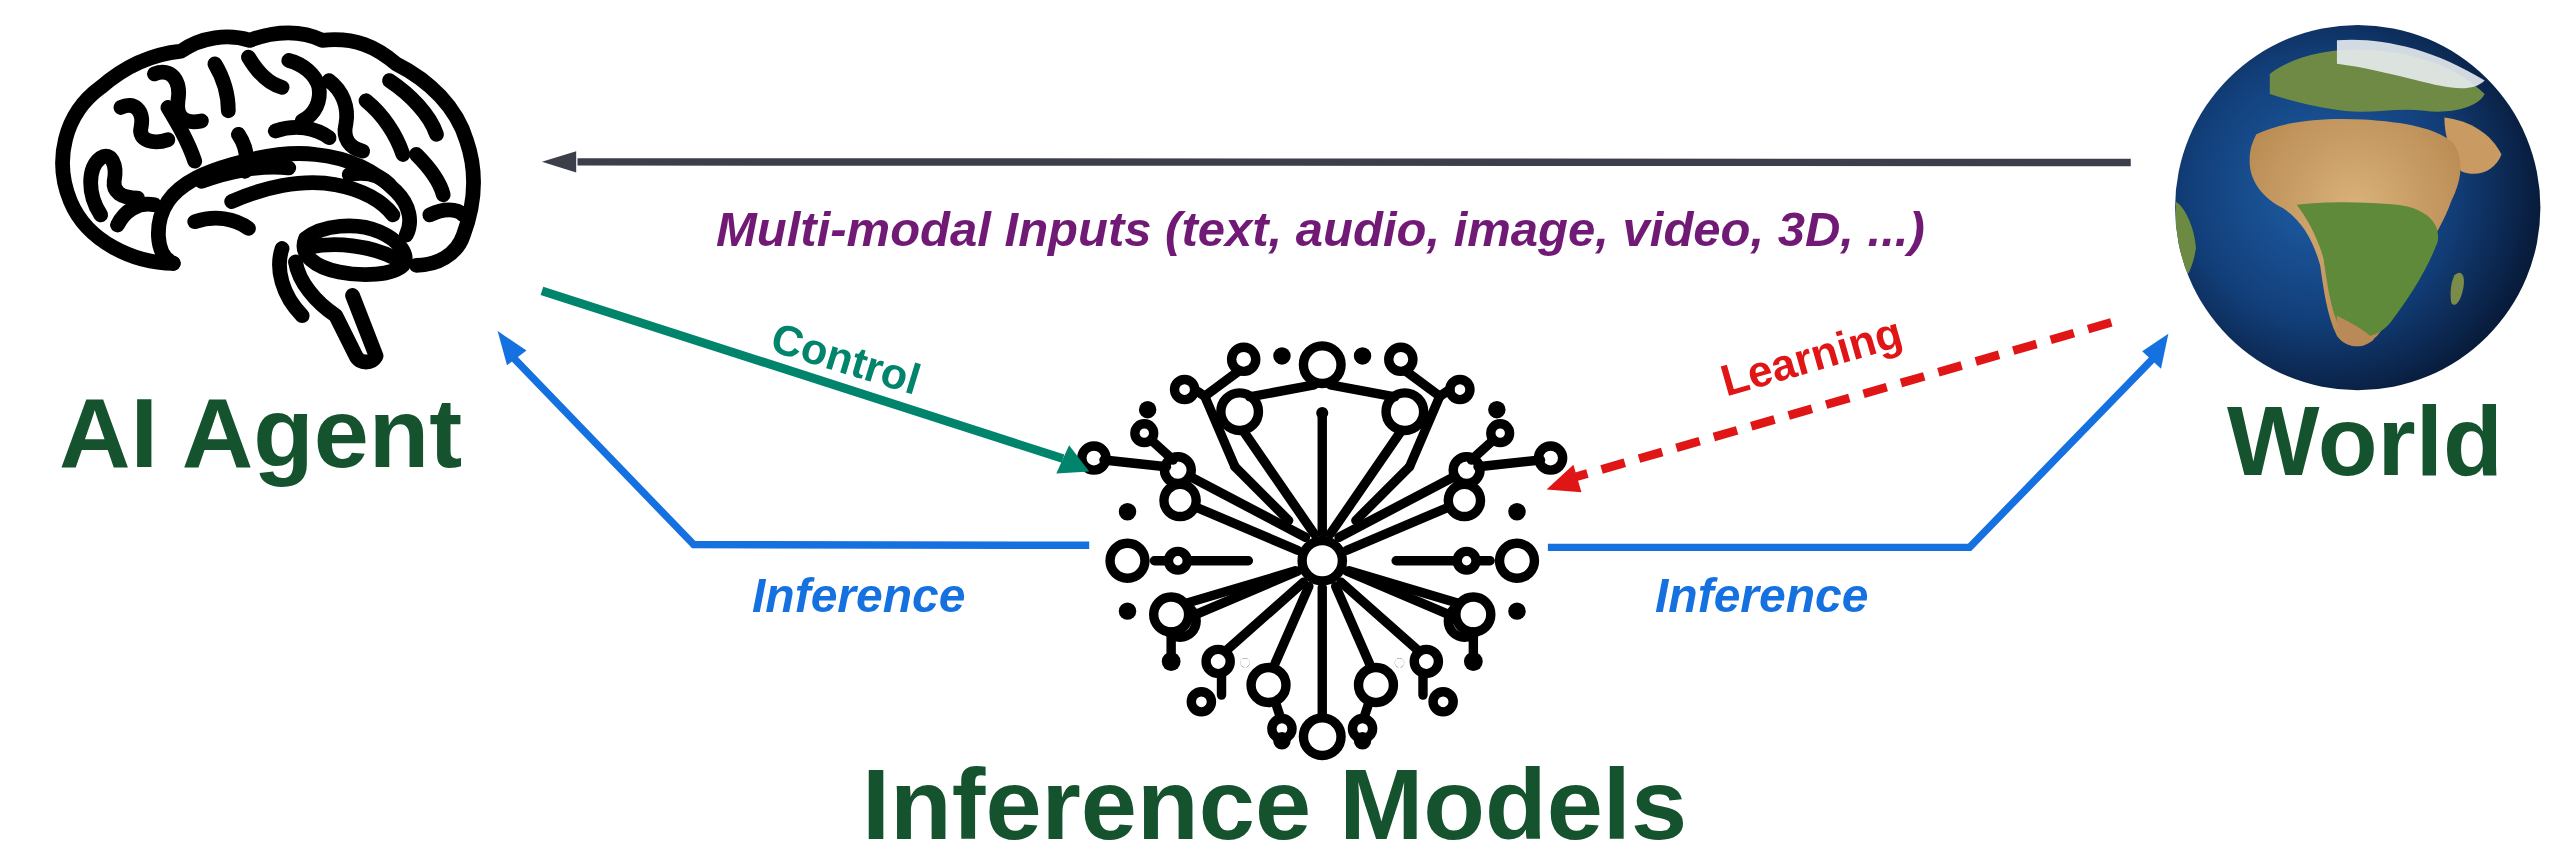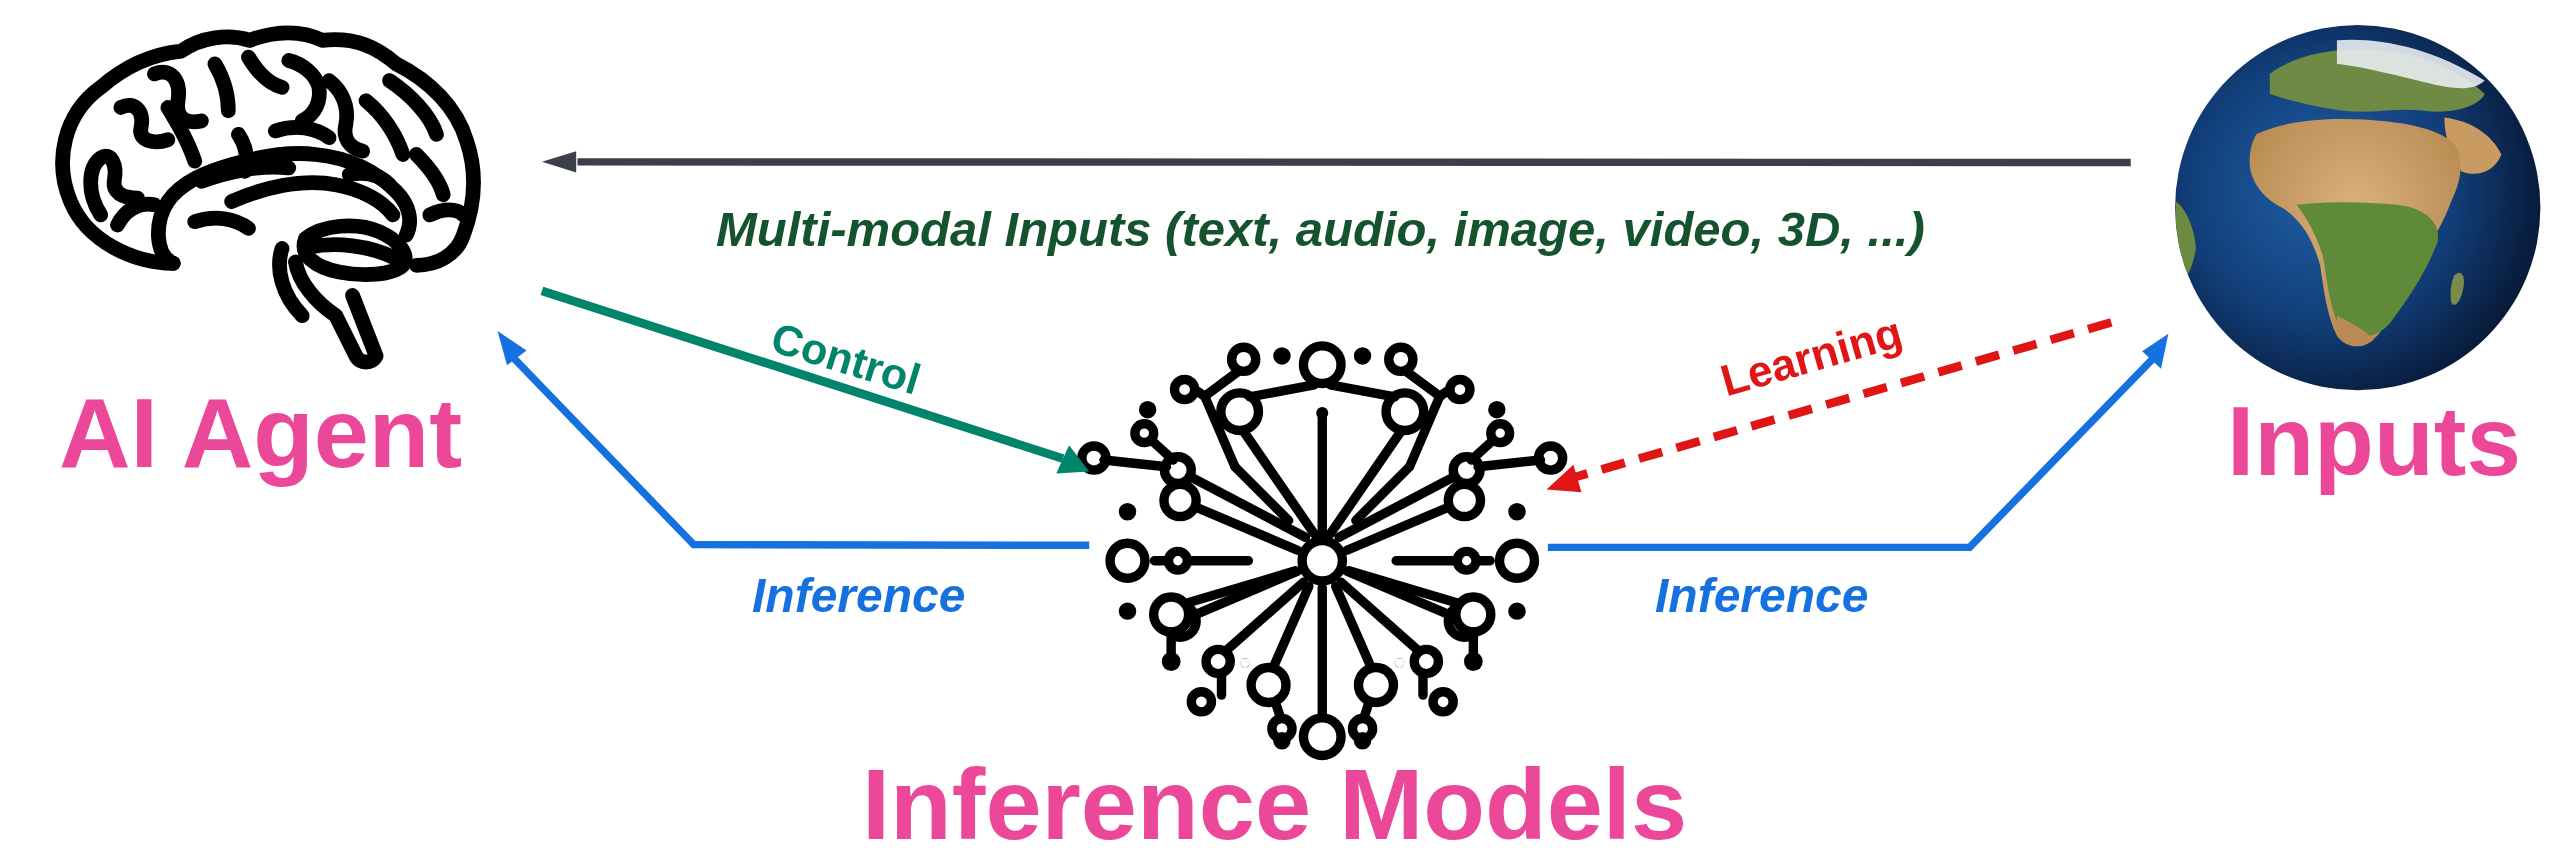--- a/index.html
+++ b/index.html
@@ -2,21 +2,21 @@
 <html style="font-size:10.7px"><head>
   <meta charset="utf-8">
   <style>
     html, body { margin: 0; padding: 0; background: #ffffff; }
     body { width: 2576px; height: 865px; position: relative; overflow: hidden; }
     #stage { position: absolute; left: 0; top: 0; width: 2576px; height: 865px; }
     .node-label {
       position: absolute;
       font-family: "Liberation Sans", sans-serif;
       font-weight: bold;
-      color: #ec4899;
+      color: #14532d;
       white-space: nowrap;
       line-height: 1;
     }
     .edge-label {
       position: absolute;
       font-family: "Liberation Sans", sans-serif;
       font-weight: bold;
       font-style: italic;
       white-space: nowrap;
       line-height: 1;
@@ -434,21 +434,21 @@
     </g>
 
     <g>
       <polyline points="2305,815 2933,815 3210,530" fill="none" stroke="#1570e0" stroke-width="11" stroke-linejoin="miter"></polyline>
       <polygon points="3229,497 3218,549 3190,523" fill="#1570e0"></polygon>
     </g>
   </svg>
 
   <div class="node-label" style="left:59px; top:383px; font-size:99px;">AI Agent</div>
   <div class="node-label" style="left:862px; top:754px; font-size:101px;">Inference Models</div>
-  <div class="node-label" style="left:2227px; top:392px; font-size:98px;">Inputs</div>
-
-  <div class="edge-label" style="left:716px; top:205px; font-size:49px; color:#14532d;">Multi-modal Inputs (text, audio, image, video, 3D, ...)</div>
+  <div class="node-label" style="left:2227px; top:392px; font-size:98px;">World</div>
+
+  <div class="edge-label" style="left:716px; top:205px; font-size:49px; color:#701a75;">Multi-modal Inputs (text, audio, image, video, 3D, ...)</div>
   <div class="edge-label" style="left:779px; top:316px; font-size:43px; color:#00846c; font-style:normal; transform:rotate(17deg); transform-origin:left top;">Control</div>
   <div class="edge-label" style="left:1716px; top:361px; font-size:44px; color:#e01515; font-style:normal; transform:rotate(-16deg); transform-origin:left top;">Learning</div>
   <div class="edge-label" style="left:752px; top:572px; font-size:48px; color:#1570e0;">Inference</div>
   <div class="edge-label" style="left:1655px; top:572px; font-size:48px; color:#1570e0;">Inference</div>
 </div>
 
 
 </body></html>

